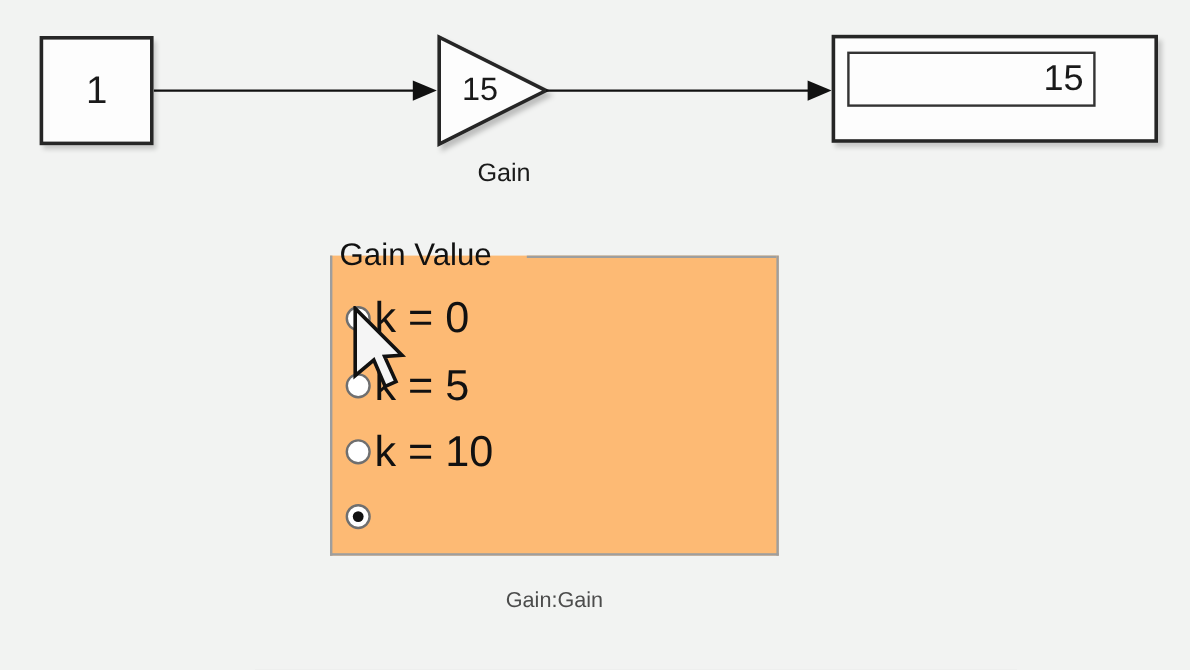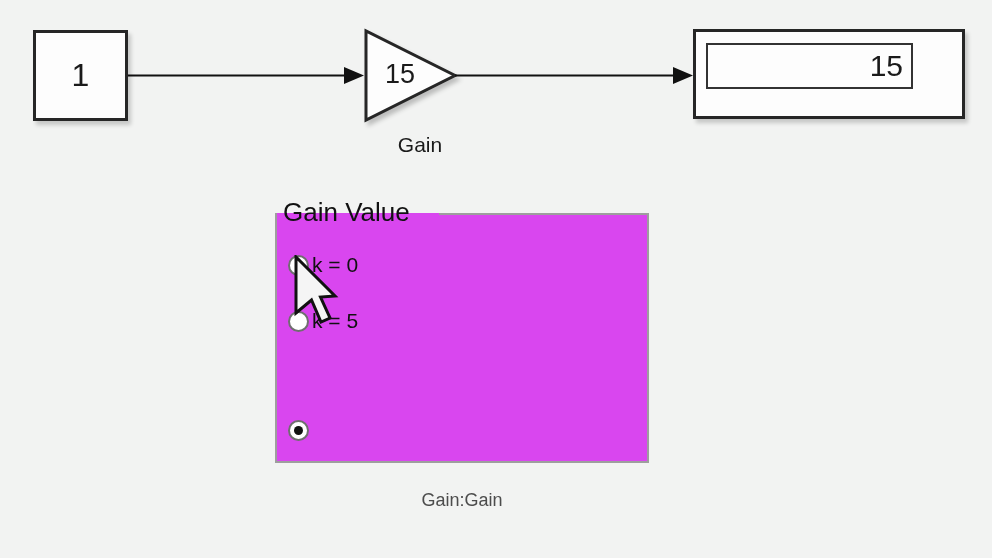--- a/index.html
+++ b/index.html
@@ -73,21 +73,21 @@
     left: 360px; top: 133px;
     width: 120px;
     font-size: 21px;
   }
   
   #gain-panel {
     position: absolute;
     left: 275px; top: 213px;
     width: 374px; height: 250px;
     box-sizing: border-box;
-    background: #d946ef;
+    background: #fdba74;
     border-left: 2px solid #9e9e9e;
     border-right: 2px solid #9e9e9e;
     border-bottom: 2px solid #9e9e9e;
   }
   #gain-panel-topline {
     position: absolute;
     top: 0; left: 162px; right: 0;
     height: 2px;
     background: #9e9e9e;
   }
@@ -118,21 +118,21 @@
     justify-content: center;
     flex: 0 0 auto;
   }
   .radio-dot {
     width: 9px; height: 9px;
     border-radius: 50%;
     background: transparent;
   }
   .radio-dot.on { background: #111111; }
   .radio-label {
-    font-size: 21px;
+    font-size: 36px;
     color: #111111;
     white-space: nowrap;
   }
   #radio-row-0 { top: 38px; }
   #radio-row-1 { top: 94px; }
   #radio-row-2 { top: 149px; }
   #radio-row-3 { top: 203px; }
   
   #panel-caption {
     position: absolute;
@@ -192,20 +192,26 @@
           <span class="radio-dot"></span>
         </span>
       <span class="radio-label">k = 0</span>
     </div>
     <div class="radio-row" id="radio-row-1">
       <span class="radio-circle">
           <span class="radio-dot"></span>
         </span>
       <span class="radio-label">k = 5</span>
     </div>
+    <div class="radio-row" id="radio-row-2">
+      <span class="radio-circle">
+          <span class="radio-dot"></span>
+        </span>
+      <span class="radio-label">k = 10</span>
+    </div>
     <div class="radio-row" id="radio-row-3">
       <span class="radio-circle">
           <span class="radio-dot on"></span>
         </span>
     </div>
   </div>
 
   <div id="panel-caption">Gain:Gain</div>
 
   <svg id="cursor" width="48" height="70" viewBox="0 0 48 70" xmlns="http://www.w3.org/2000/svg">

